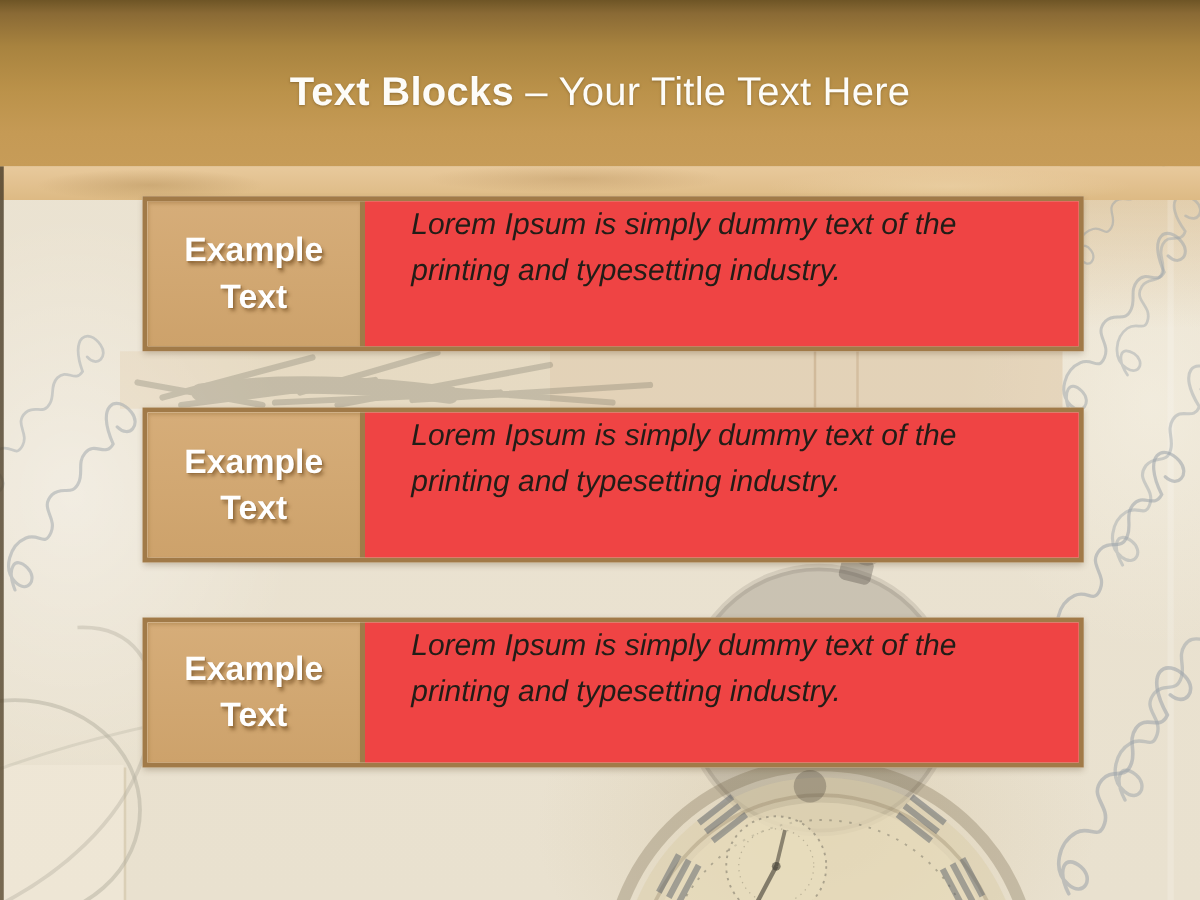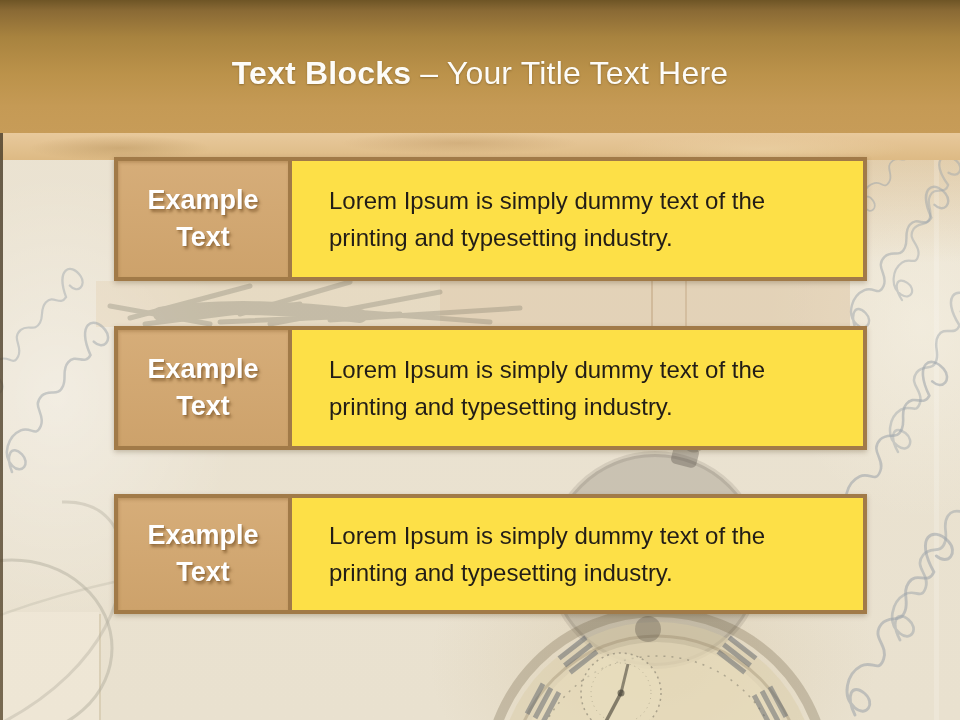--- a/index.html
+++ b/index.html
@@ -50,22 +50,22 @@
     background:linear-gradient(180deg,#d6ad79,#cda26b);
     box-shadow:inset 1px 2px 3px rgba(140,100,50,.35);
     display:flex;align-items:center;justify-content:center;flex-shrink:0;
   }
   .label{
     text-align:center;color:#ffffff;font-weight:700;font-size:27px;line-height:37px;
     text-shadow:1px 1px 0 rgba(140,100,50,.45), 2px 3px 3px rgba(105,70,28,.55);
   }
   .label span{display:block;}
   .body-cell{
-    flex:1;background:#fde047;display:flex;align-items:center;
-    padding-left:37px;padding-right:14px;box-sizing:border-box;
+    flex:1;background:#ef4444;display:flex;align-items:flex-start;
+    padding-left:37px;padding-right:14px;box-sizing:border-box;font-style:italic;
   }
   .body-text{
     margin:0;font-size:24px;line-height:37px;color:#221d17;white-space:pre-line;
   }
 </style>
 </head>
 <body>
 
 <div class="slide">
 

